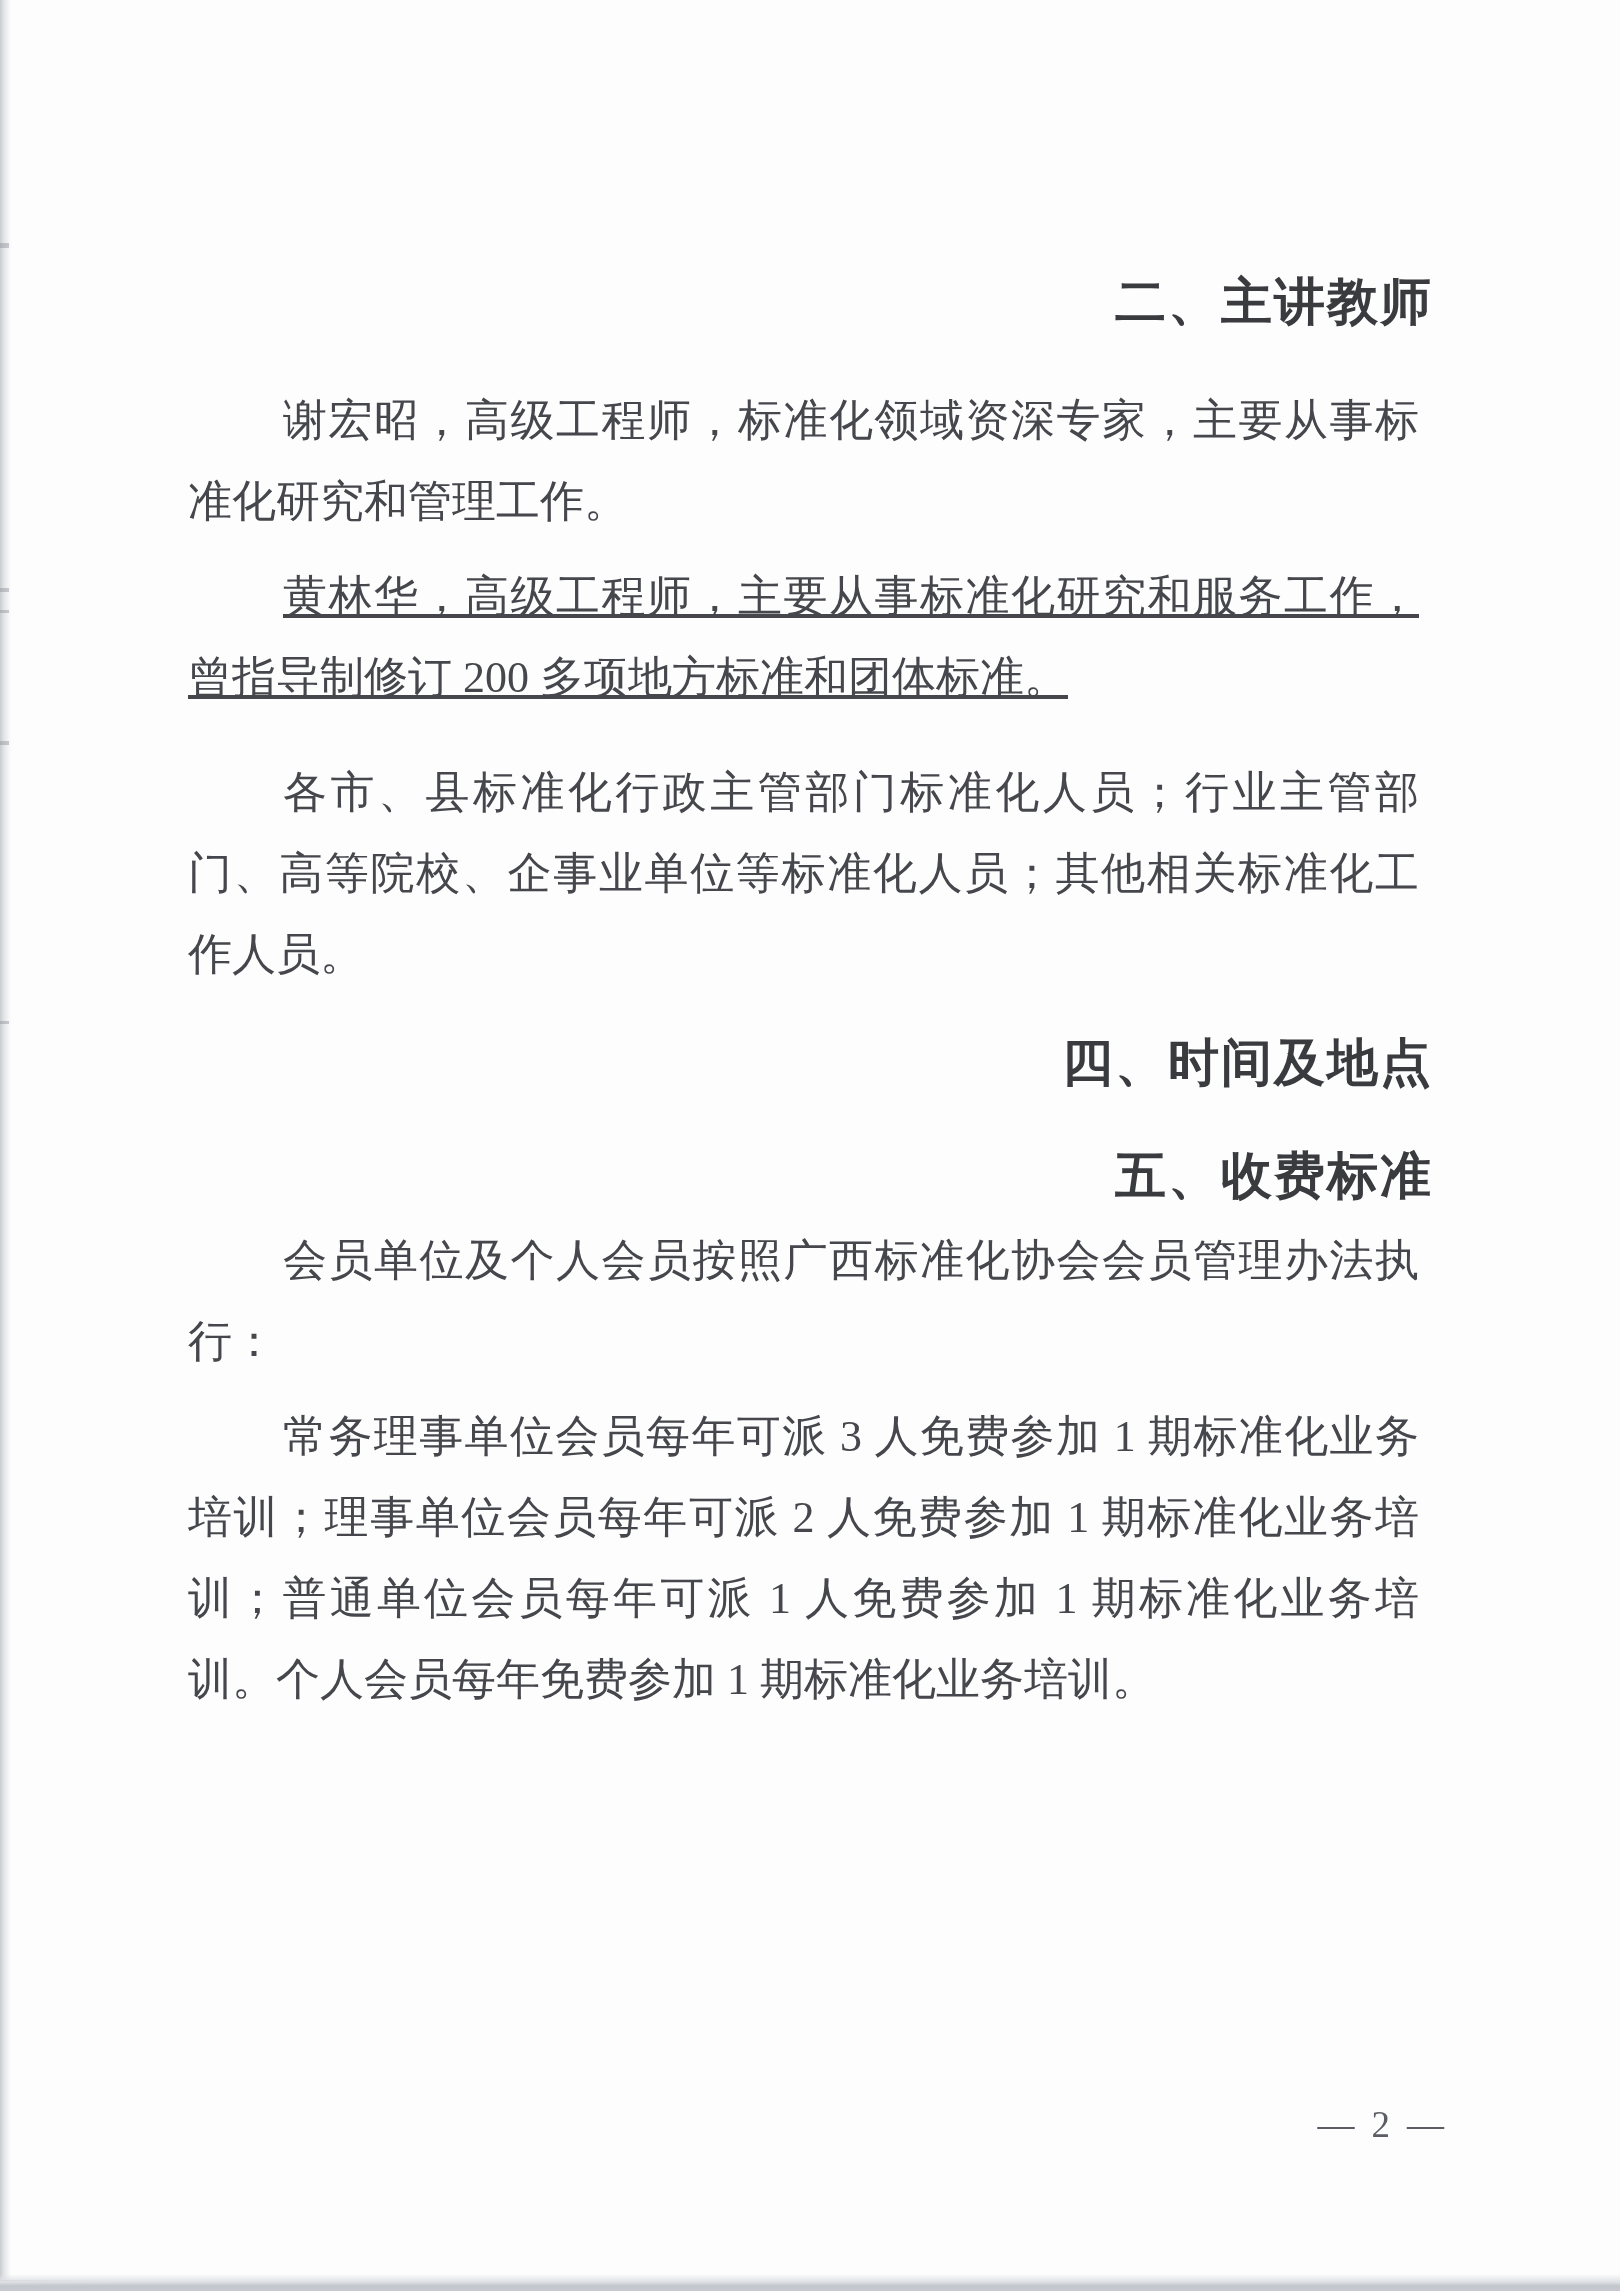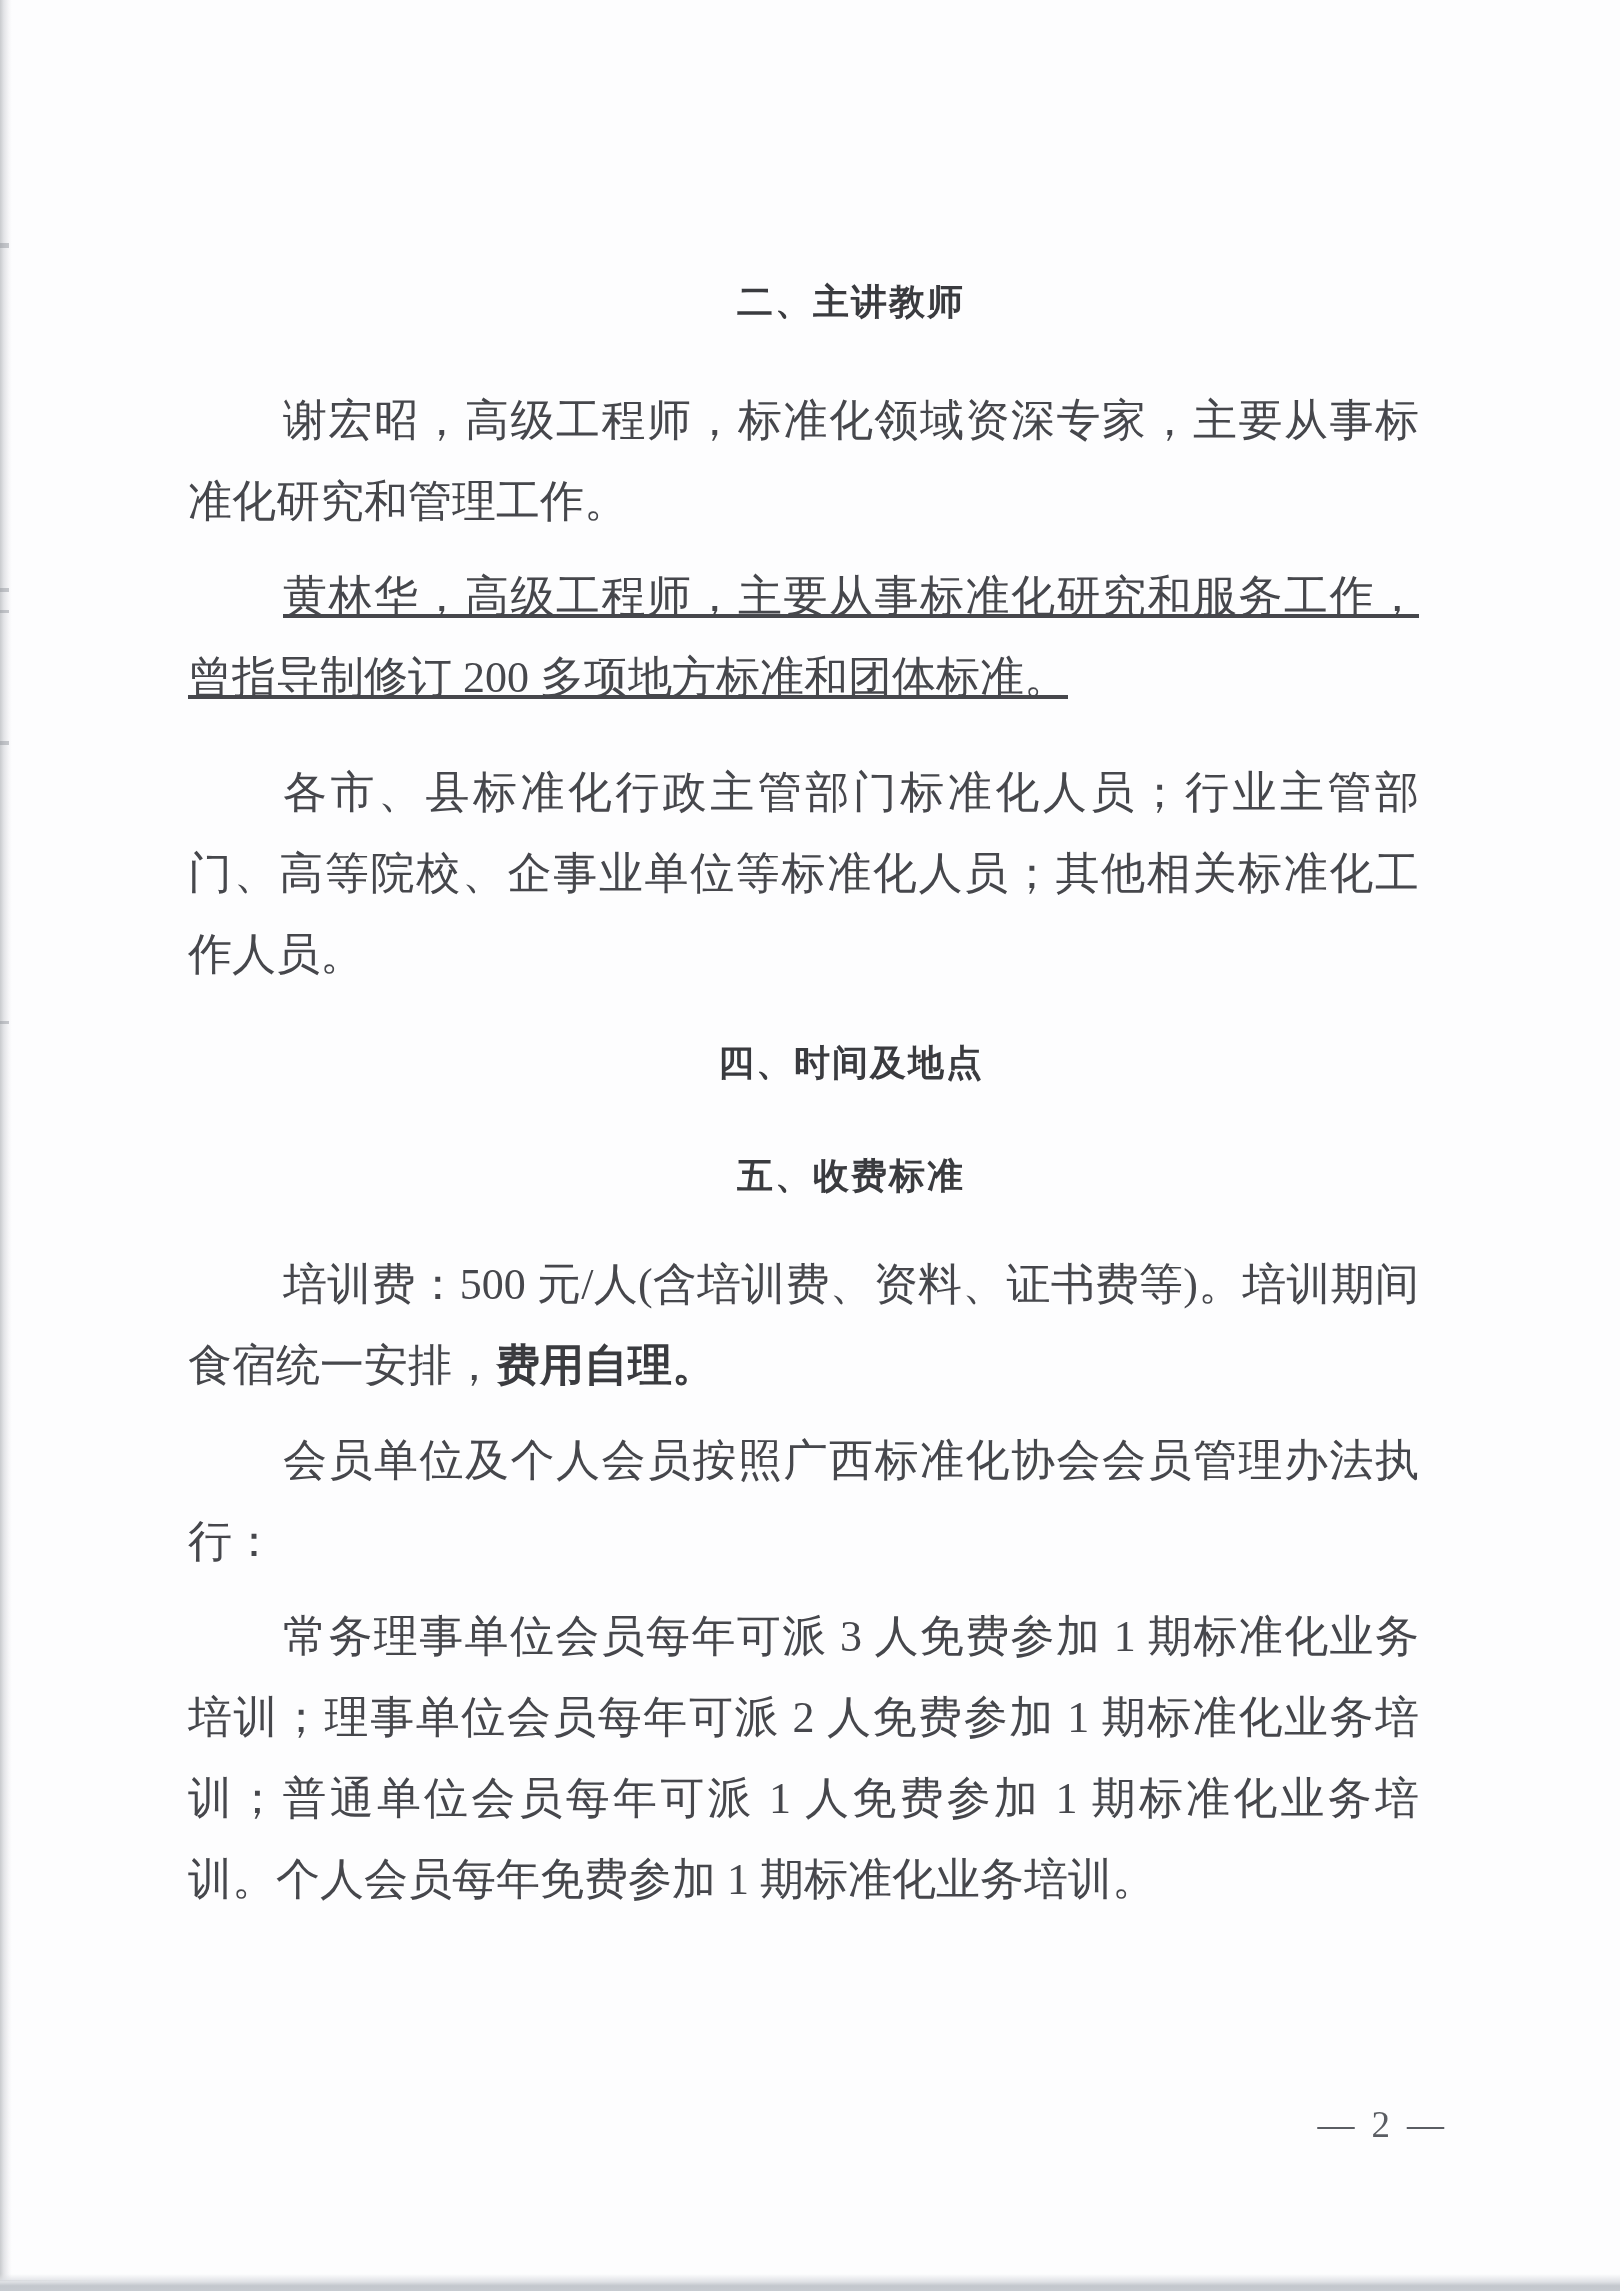--- a/index.html
+++ b/index.html
@@ -53,26 +53,26 @@
     width: 1259px;
     font-family: "Liberation Serif", "DejaVu Serif", serif;
     font-size: 44px;
     line-height: 81px;
     color: #46474c;
     text-align: justify;
   }
   .sec-heading {
     margin: 0;
     font-family: "Liberation Sans", "DejaVu Sans", sans-serif;
-    font-size: 36px;
+    font-size: 51px;
     font-weight: 700;
     line-height: 81px;
     color: #3a3b3f;
     text-indent: 95px;
-    text-align: center;
+    text-align: right;
     letter-spacing: 2px;
   }
   .para {
     margin: 14px;
     text-indent: 95px;
   }
   .m-p-t1   { margin-top: 38px; }
   .m-p-t2   { margin-top: 5.9px; text-decoration: underline;  }
   .m-h-aud  { margin-top: 24.5px; }
   .m-p-a1   { margin-top: 34px; }
@@ -119,21 +119,20 @@
     <p class="para m-p-t2">黄林华，高级工程师，主要从事标准化研究和服务工作，曾指导制修订 200 多项地方标准和团体标准。</p>
 
 
     <p class="para m-p-a1">各市、县标准化行政主管部门标准化人员；行业主管部门、高等院校、企事业单位等标准化人员；其他相关标准化工作人员。</p>
 
     <h2 class="sec-heading m-h-time">四、时间及地点</h2>
 
 
     <h2 class="sec-heading m-h-fee">五、收费标准</h2>
 
-    <p class="para m-p-f1"><span>培训费：500 元/人(含培训费、资料、证书费等)。培训期间食宿统一安排，</span><span class="bold-inline">费用自理。</span></p>
 
     <p class="para m-p-f2">会员单位及个人会员按照广西标准化协会会员管理办法执行：</p>
 
     <p class="para m-p-f3">常务理事单位会员每年可派 3 人免费参加 1 期标准化业务培训；理事单位会员每年可派 2 人免费参加 1 期标准化业务培训；普通单位会员每年可派 1 人免费参加 1 期标准化业务培训。个人会员每年免费参加 1 期标准化业务培训。</p>
 
   </main>
 
   <div class="page-number">— 2 —</div>
 
   <div class="scan-corner-smudge"></div>

